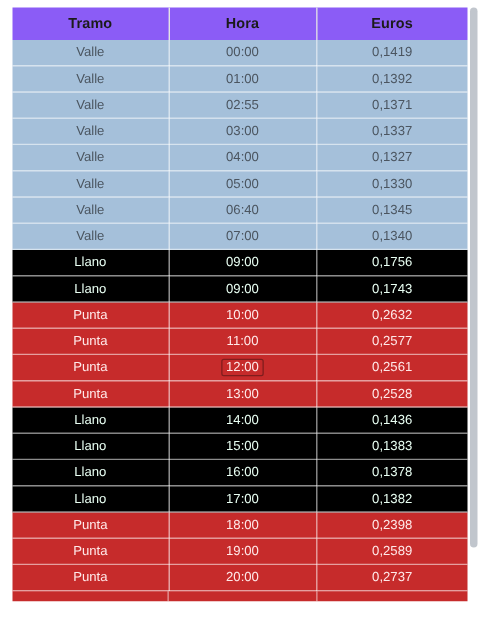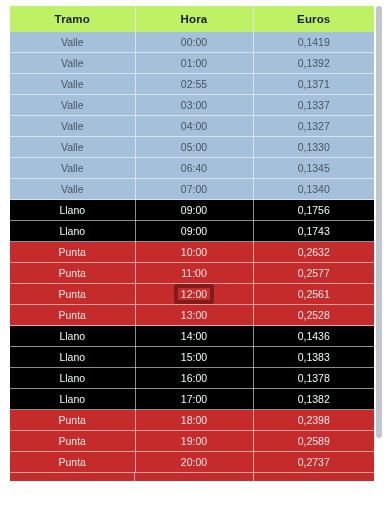--- a/index.html
+++ b/index.html
@@ -33,21 +33,21 @@
     width: 364px;
     table-layout: fixed;
   }
 
   table.pvpc col.c-tramo { width: 125px; }
   table.pvpc col.c-hora  { width: 118px; }
   table.pvpc col.c-euros { width: 121px; }
 
   table.pvpc thead th {
     height: 26px;
-    background: #bef264;
+    background: #8b5cf6;
     color: #1b1b1b;
     font-size: 11.5px;
     font-weight: bold;
     text-align: center;
     vertical-align: middle;
     border-right: 1px solid #e3e3e3;
     border-bottom: 0;
     padding: 0;
     letter-spacing: .15px;
   }
@@ -75,21 +75,21 @@
   }
   tr.tramo-punta td {
     background: #c62b2b;
     color: #ffe9e9;
   }
 
   
   td.cell-focus > span.focus-box {
     display: inline-block;
     padding: 0 3px;
-    border: 4px solid #7f1d1d;
+    border: 1px solid #7f1d1d;
     border-radius: 2px;
     line-height: 12px;
   }
 
   
   .table-footstrip {
     width: 364px;
     height: 8px;
     background: #c62b2b;
     display: flex;

